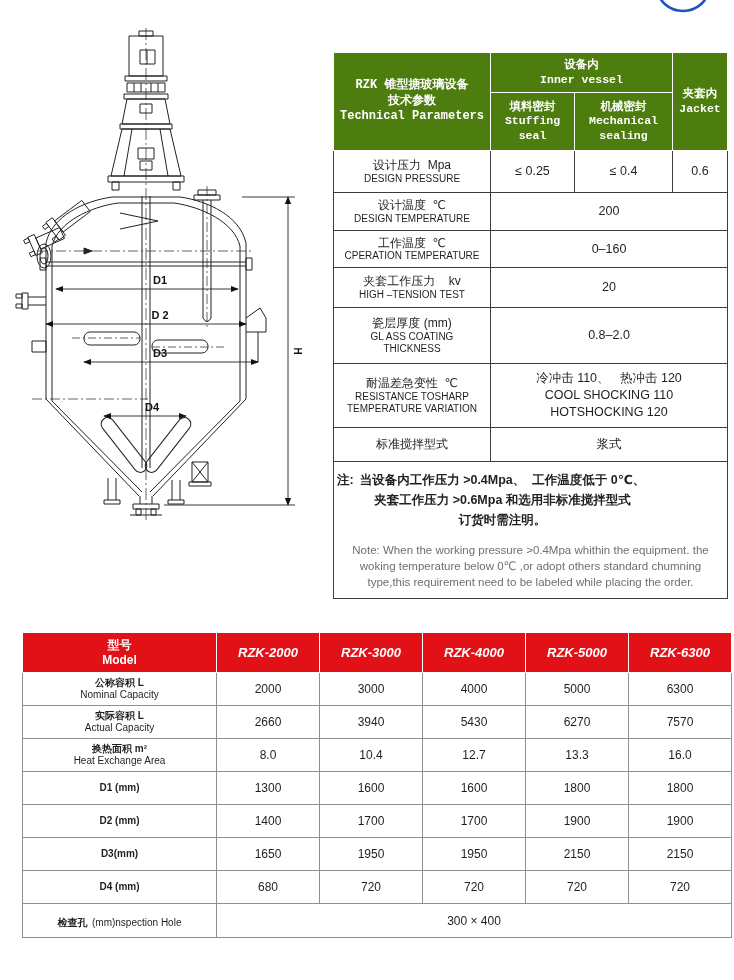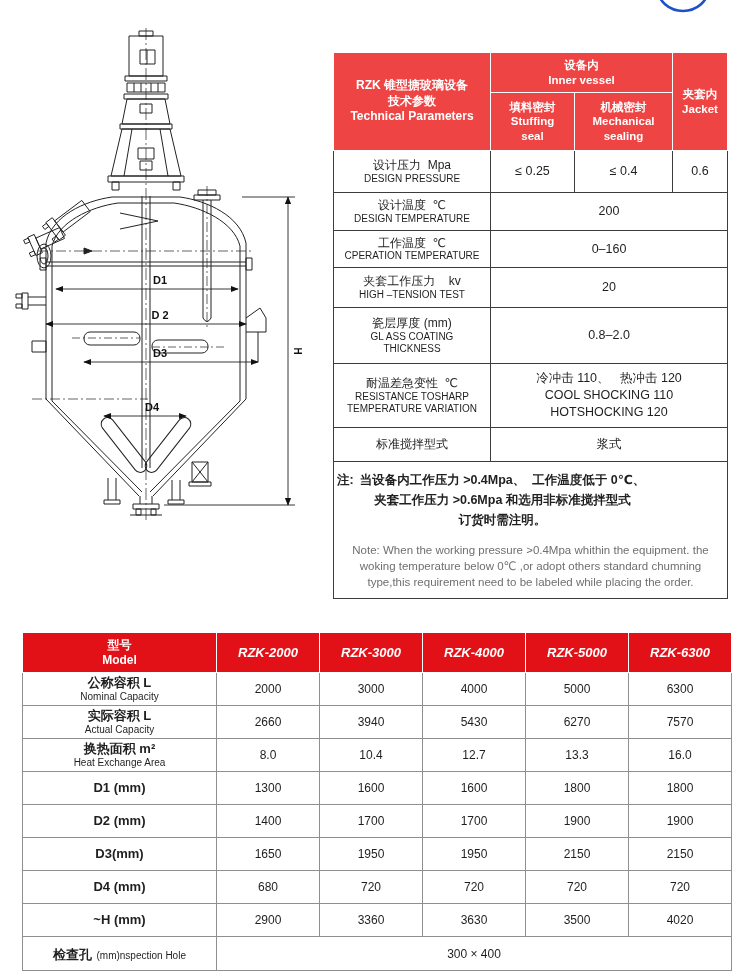--- a/index.html
+++ b/index.html
@@ -11,40 +11,40 @@
   
   .logo-arc{position:absolute;left:648px;top:0;width:86px;height:32px;}
   
   .drawing{position:absolute;left:15px;top:25px;width:300px;height:545px;}
   .drawing *{vector-effect:non-scaling-stroke;}
   .drawing text{font-family:"Liberation Sans","DejaVu Sans",sans-serif;font-weight:bold;fill:#111;}
   
   table{border-collapse:collapse;table-layout:fixed;}
   .tech-table{position:absolute;left:333px;top:52px;width:394px;}
   .tech-table td{border:1px solid #3c3c3c;text-align:center;vertical-align:middle;padding:1px 3px;}
-  .tech-table td.hdr{background:#ef4444;color:#fff;border:1px solid #ffffff;font-weight:bold;}
+  .tech-table td.hdr{background:#4d7c0f;color:#fff;border:1px solid #ffffff;font-weight:bold;font-family:Liberation Mono, monospace;}
   .hdr .h-line{display:block;font-size:12px;line-height:1.3;}
   .hdr .h-sub{display:block;font-size:11.5px;line-height:1.25;}
   .lbl{line-height:1.2;}
   .lbl .cn{display:block;font-weight:normal;font-size:12px;white-space:pre-wrap;}
   .lbl .en{display:block;font-size:10px;white-space:pre-line;}
   .val{font-size:12.5px;white-space:pre-wrap;line-height:1.35;}
   .note-cell{vertical-align:top;text-align:left;padding:10px 10px 6px 12px;}
   .note-cn{display:flex;font-weight:bold;font-size:12.5px;line-height:1.6;}
   .note-cn .note-label{margin-right:6px;white-space:nowrap;}
   .note-cn .note-body{white-space:pre-wrap;}
   .note-en{margin-top:12px;color:#6f6f6f;font-size:11.5px;line-height:1.42;}
   
   .model-table{position:absolute;left:22px;top:632px;width:709px;}
   .model-table td{border:1px solid #8f8f8f;text-align:center;vertical-align:middle;padding:1px 2px;}
   .model-table td.hdr{background:#e21118;color:#fff;border:1px solid #ffffff;font-weight:bold;}
   .model-table .hdr .cn{display:block;font-size:12px;line-height:1.25;}
   .model-table .hdr .en{display:block;font-size:12px;line-height:1.25;}
   .model-table .col-hdr{font-style:italic;font-size:13px;}
-  .model-table .mlbl .cn{display:block;font-weight:bold;font-size:13px;line-height:1.2;}
+  .model-table .mlbl .cn{display:block;font-weight:bold;font-size:10px;line-height:1.2;}
   .model-table .mlbl .en{display:block;font-size:10px;line-height:1.2;}
   .model-table .mlbl.inline-label .cn,
   .model-table .mlbl.inline-label .en{display:inline;}
   .model-table .mval{font-size:12px;}
 </style>
 </head>
 <body>
 
 <svg class="logo-arc" viewBox="0 0 86 32">
   <ellipse cx="35" cy="-11" rx="25" ry="22" fill="none" stroke="#1c52c8" stroke-width="2.6"></ellipse>
@@ -401,29 +401,18 @@
     <td class="mlbl">
           <span class="cn">D4 (mm)</span>
           <span class="en"></span>
         </td>
     <td class="mval">680</td>
     <td class="mval">720</td>
     <td class="mval">720</td>
     <td class="mval">720</td>
     <td class="mval">720</td>
   </tr>
-  <tr style="height:33px">
-    <td class="mlbl">
-          <span class="cn">~H (mm)</span>
-          <span class="en"></span>
-        </td>
-    <td class="mval">2900</td>
-    <td class="mval">3360</td>
-    <td class="mval">3630</td>
-    <td class="mval">3500</td>
-    <td class="mval">4020</td>
-  </tr>
   <tr style="height:34px">
     <td class="mlbl inline-label"><span class="cn">检查孔</span> <span class="en">(mm)nspection Hole</span></td>
     <td class="mval" colspan="5">300 × 400</td>
   </tr>
 </tbody>
   </table>
 
 </body></html>

